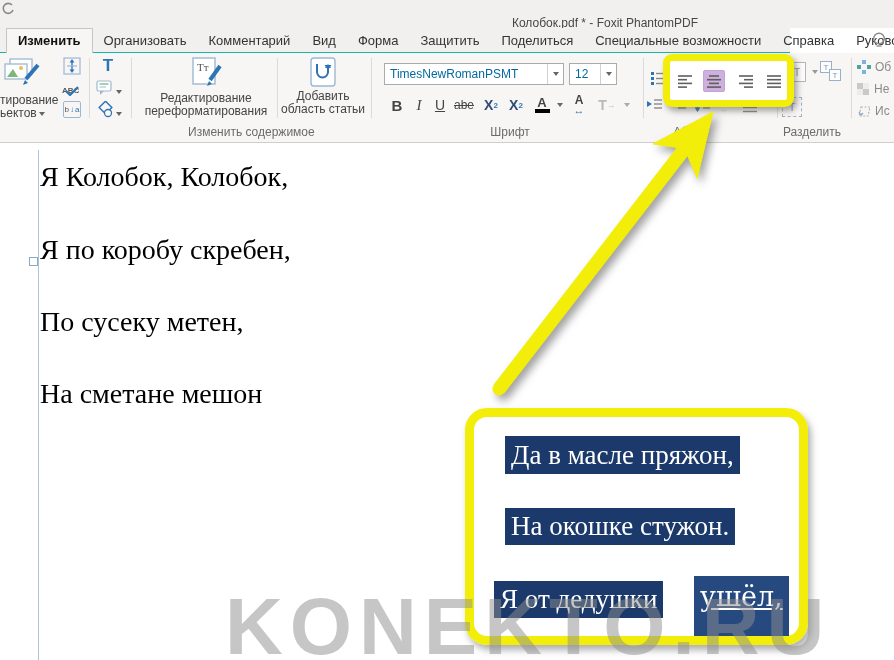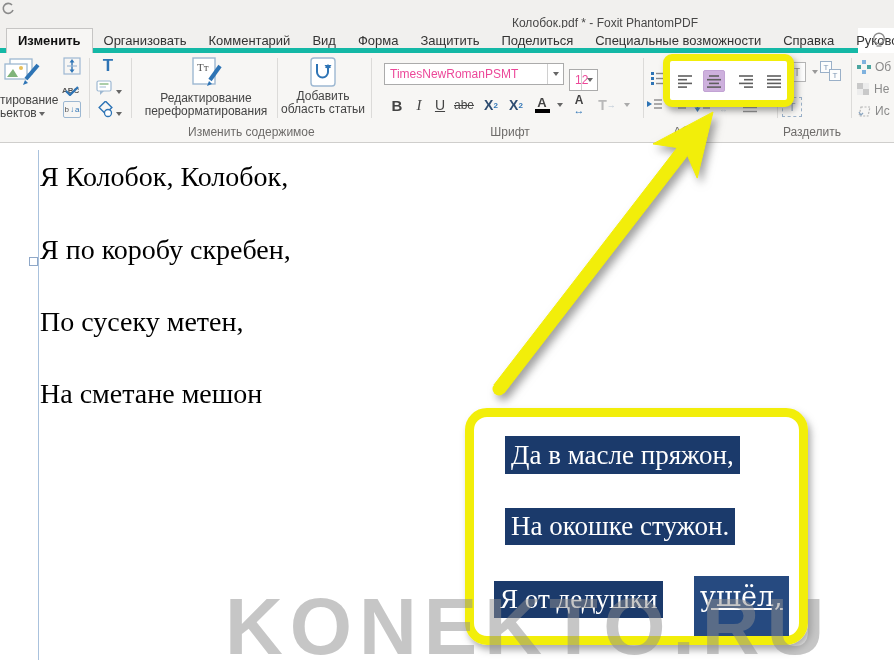--- a/index.html
+++ b/index.html
@@ -2,36 +2,36 @@
 <html><head>
 <meta charset="utf-8">
 <style>
   html,body{margin:0;padding:0;}
   #app{position:relative;width:894px;height:660px;background:#ffffff;overflow:hidden;
        font-family:"Liberation Sans",sans-serif;color:#3b3b3b;}
   
   .titlebar{position:absolute;left:0;top:0;width:894px;height:28px;background:#f1f0ee;}
   .title{position:absolute;left:455px;top:16px;width:300px;text-align:center;font-size:12px;color:#474747;}
   
-  .tabrow{position:absolute;left:0;top:28px;width:858px;height:25px;background:#f1f0ee;border-bottom:5px solid #14b8a6;box-sizing:border-box;}
+  .tabrow{position:absolute;left:0;top:28px;width:790px;height:25px;background:#f1f0ee;border-bottom:1px solid #14b8a6;box-sizing:border-box;}
   .tabs{display:flex;align-items:flex-end;height:25px;padding-left:6px;}
   .tab{font-size:13px;color:#333;padding:4px 11px 5px 11px;white-space:nowrap;}
   .tab.active{background:#f7f6f4;border:1px solid #c6c5c4;border-bottom:none;font-weight:bold;color:#111;
               margin-bottom:-1px;padding-bottom:6px;}
   .lamp{position:absolute;right:7px;top:31px;}
   
   .ribbon{position:absolute;left:0;top:53px;width:894px;height:89px;background:#f7f6f4;border-bottom:1px solid #cfcecc;box-sizing:content-box;}
   .sep{position:absolute;top:5px;height:60px;width:1px;background:#dcdbd9;}
   .grp-label{position:absolute;top:72px;font-size:12px;color:#6d6b69;text-align:center;white-space:nowrap;}
   .btn-label{position:absolute;font-size:12px;color:#444;text-align:center;white-space:nowrap;line-height:13px;}
   .ic{position:absolute;}
   .caret{display:inline-block;width:0;height:0;border-left:3.5px solid transparent;border-right:3.5px solid transparent;border-top:4px solid #666;vertical-align:middle;margin-left:2px;}
   .caret.abs{position:absolute;}
   
-  .combo{position:absolute;height:22px;background:#fff;border:1px solid #ababab;box-sizing:border-box;font-size:12px;color:#ec4899;}
+  .combo{position:absolute;height:22px;background:#fff;border:1px solid #ababab;box-sizing:border-box;font-size:12px;color:#0369a1;}
   .combo .val{position:absolute;left:5px;top:3px;white-space:nowrap;}
   .combo .dd{position:absolute;right:0;top:0;width:15px;height:100%;border-left:1px solid #d0d0d0;display:flex;align-items:center;justify-content:center;}
   .fmt{position:absolute;top:41px;height:22px;display:flex;align-items:center;justify-content:center;font-size:15px;color:#444;}
   
   .hl-box1{position:absolute;left:663px;top:54px;width:117px;height:39px;background:#fff;
            border:7px solid #f2ee0a;border-radius:9px;z-index:20;
            box-shadow:3px 4px 6px rgba(90,90,90,.55);}
   .alignbtn{position:absolute;width:22px;height:22px;top:9px;display:flex;align-items:center;justify-content:center;border-radius:2px;}
   .alignbtn.sel{background:#cdb0dd;border:1px solid #c2a3d4;box-sizing:border-box;}
   .hl-box2{position:absolute;left:465px;top:408px;width:325px;height:219px;border:9px solid #f2ee0a;
@@ -166,21 +166,21 @@
 
     <div class="sep" style="left:371px;"></div>
     <div class="grp-label" style="left:188px;">Изменить содержимое</div>
 
     <div class="combo" style="left:384px;top:10px;width:180px;">
       <span class="val">TimesNewRomanPSMT</span>
       <span class="dd">
           <span class="caret" style="margin:0;"></span>
         </span>
     </div>
-    <div class="combo" style="left:569px;top:16px;width:29px;">
+    <div class="combo" style="left:569px;top:10px;width:48px;">
       <span class="val">12</span>
       <span class="dd">
           <span class="caret" style="margin:0;"></span>
         </span>
     </div>
 
     <div class="fmt" style="left:388px;width:18px;font-weight:bold;">
         <span>B</span>
       </div>
     <div class="fmt" style="left:412px;width:14px;font-family:'Liberation Serif',serif;font-style:italic;">

